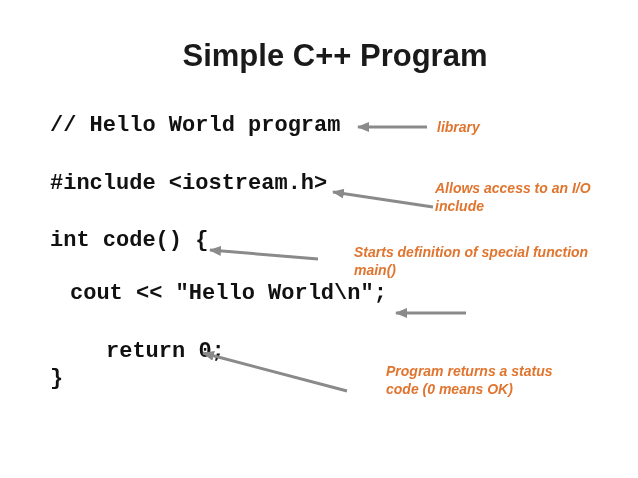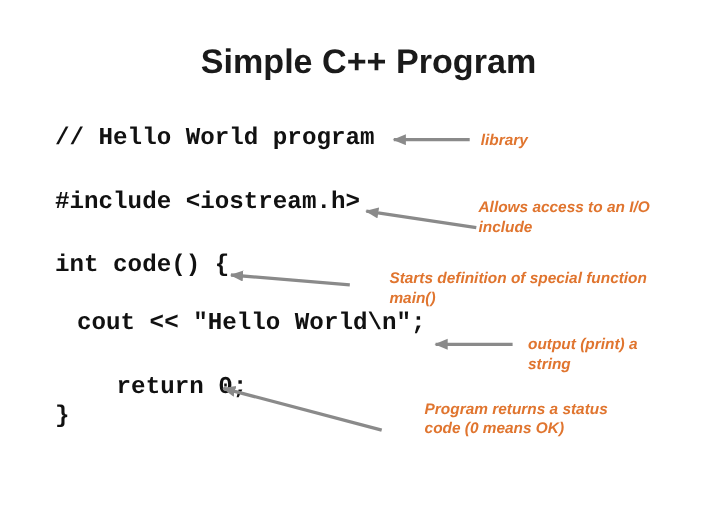--- a/index.html
+++ b/index.html
@@ -74,22 +74,20 @@
   <pre class="code-line l3">int code() {</pre>
   <pre class="code-line l4">cout &lt;&lt; "Hello World\n";</pre>
   <pre class="code-line l5">return 0;</pre>
   <pre class="code-line l6">}</pre>
 
   <div class="ann a1">library</div>
   <div class="ann a2">Allows access to an I/O
 include</div>
   <div class="ann a3">Starts definition of special function
 main()</div>
-  <div class="ann a4">output (print) a
-string</div>
   <div class="ann a5">Program returns a status
 code (0 means OK)</div>
 
   <svg class="arrows" viewBox="0 0 638 478" xmlns="http://www.w3.org/2000/svg">
     <defs>
       <marker id="arrowhead" markerWidth="14" markerHeight="12" refX="11" refY="5" orient="auto" markerUnits="userSpaceOnUse">
         <path d="M0,0 L12,5 L0,10 Z" fill="#8a8a8a"></path>
       </marker>
     </defs>
     <line x1="427" y1="127" x2="358" y2="127" marker-end="url(#arrowhead)"></line>

